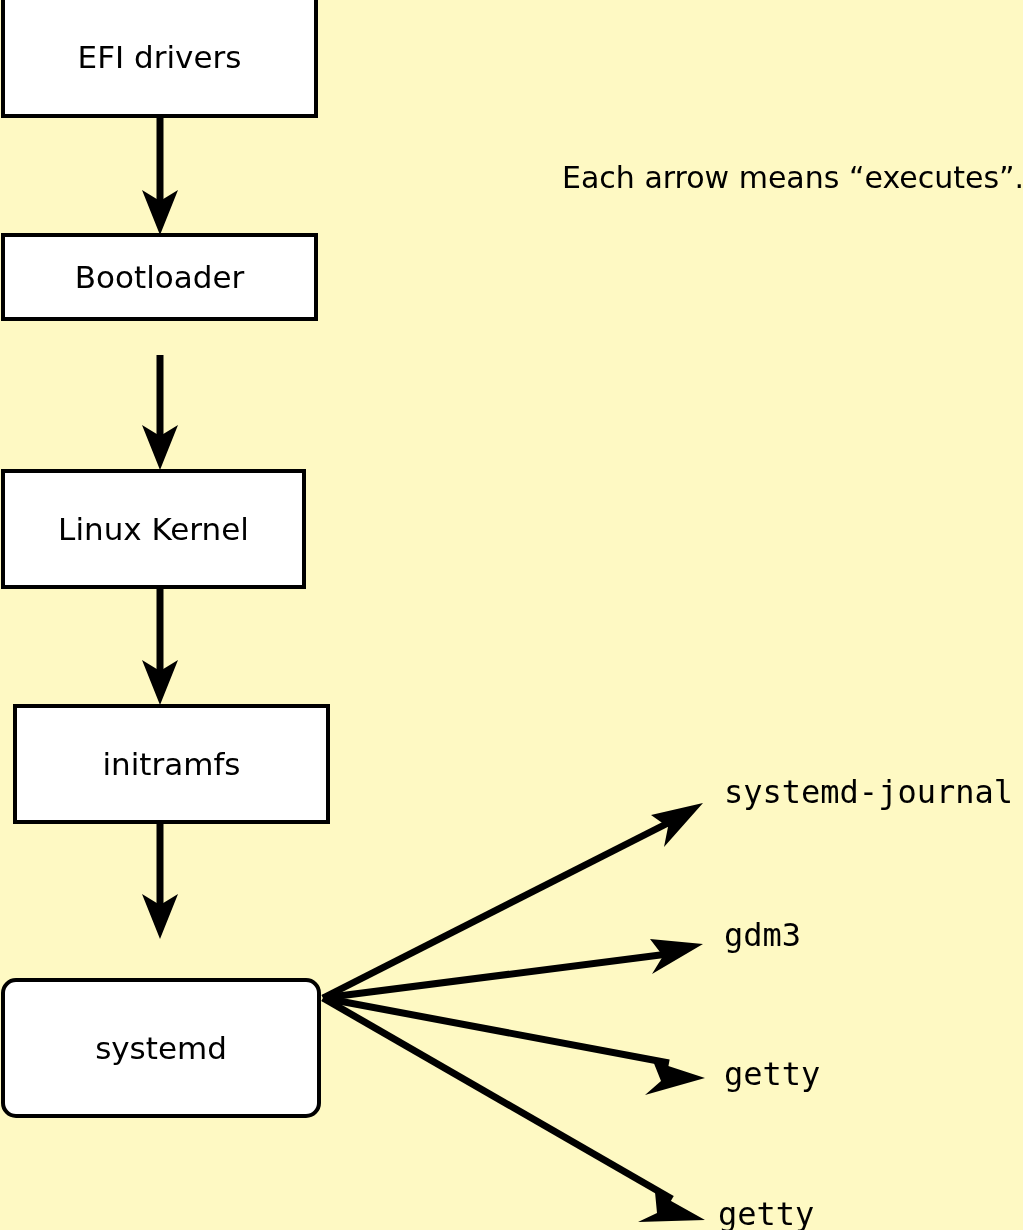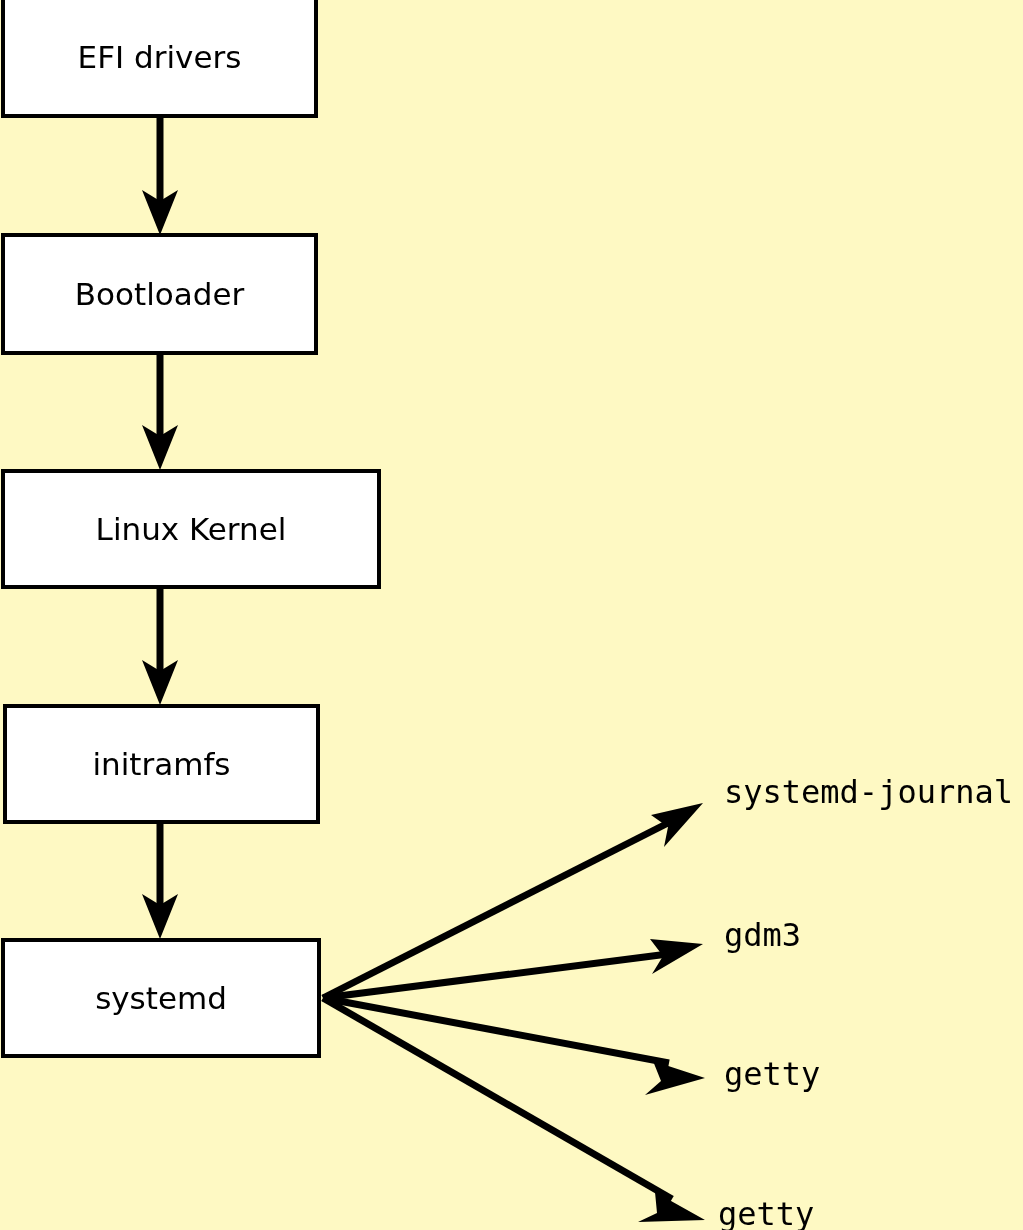--- a/index.html
+++ b/index.html
@@ -59,33 +59,33 @@
 </style>
 </head>
 <body>
 
 <div id="canvas">
 
   <div class="node-box" style="left:1px; top:-4px; width:317px; height:122px;">
     <span class="node-label">EFI drivers</span>
   </div>
 
-  <div class="node-box" style="left:1px; top:233px; width:317px; height:122px;">
+  <div class="node-box" style="left:1px; top:233px; width:317px; height:88px;">
     <span class="node-label">Bootloader</span>
   </div>
 
-  <div class="node-box" style="left:1px; top:469px; width:380px; height:120px;">
+  <div class="node-box" style="left:1px; top:469px; width:305px; height:120px;">
     <span class="node-label">Linux Kernel</span>
   </div>
 
-  <div class="node-box" style="left:3px; top:704px; width:317px; height:120px;">
+  <div class="node-box" style="left:13px; top:704px; width:317px; height:120px;">
     <span class="node-label">initramfs</span>
   </div>
 
-  <div class="node-box" style="left:1px; top:938px; width:320px; height:120px;">
+  <div class="node-box" style="left:1px; top:978px; width:320px; height:140px;border-radius:15px;">
     <span class="node-label">systemd</span>
   </div>
 
   <svg class="edges" viewBox="0 0 1023 1230">
 
     <g>
       <line x1="160" y1="118" x2="160" y2="209" stroke="#000" stroke-width="7"></line>
       <path d="M160,235 L142,190 L160,201 L178,190 Z" fill="#000"></path>
     </g>
     <g>
@@ -112,19 +112,20 @@
     <g>
       <line x1="323" y1="998" x2="669" y2="1063" stroke="#000" stroke-width="7"></line>
       <path d="M705,1078 L653,1061 L661,1081 L645,1095 Z" fill="#000"></path>
     </g>
     <g>
       <line x1="323" y1="998" x2="672" y2="1199" stroke="#000" stroke-width="7"></line>
       <path d="M705,1220 L655,1192 L657,1213 L638,1222 Z" fill="#000"></path>
     </g>
   </svg>
 
+  <div class="caption" style="left:562px; top:163px;">Each arrow means “executes”.</div>
 
   <div class="leaf-label" style="left:724px; top:776px;">systemd-journal</div>
   <div class="leaf-label" style="left:724px; top:919px;">gdm3</div>
   <div class="leaf-label" style="left:724px; top:1058px;">getty</div>
   <div class="leaf-label" style="left:718px; top:1198px;">getty</div>
 
 </div>
 
 </body></html>

